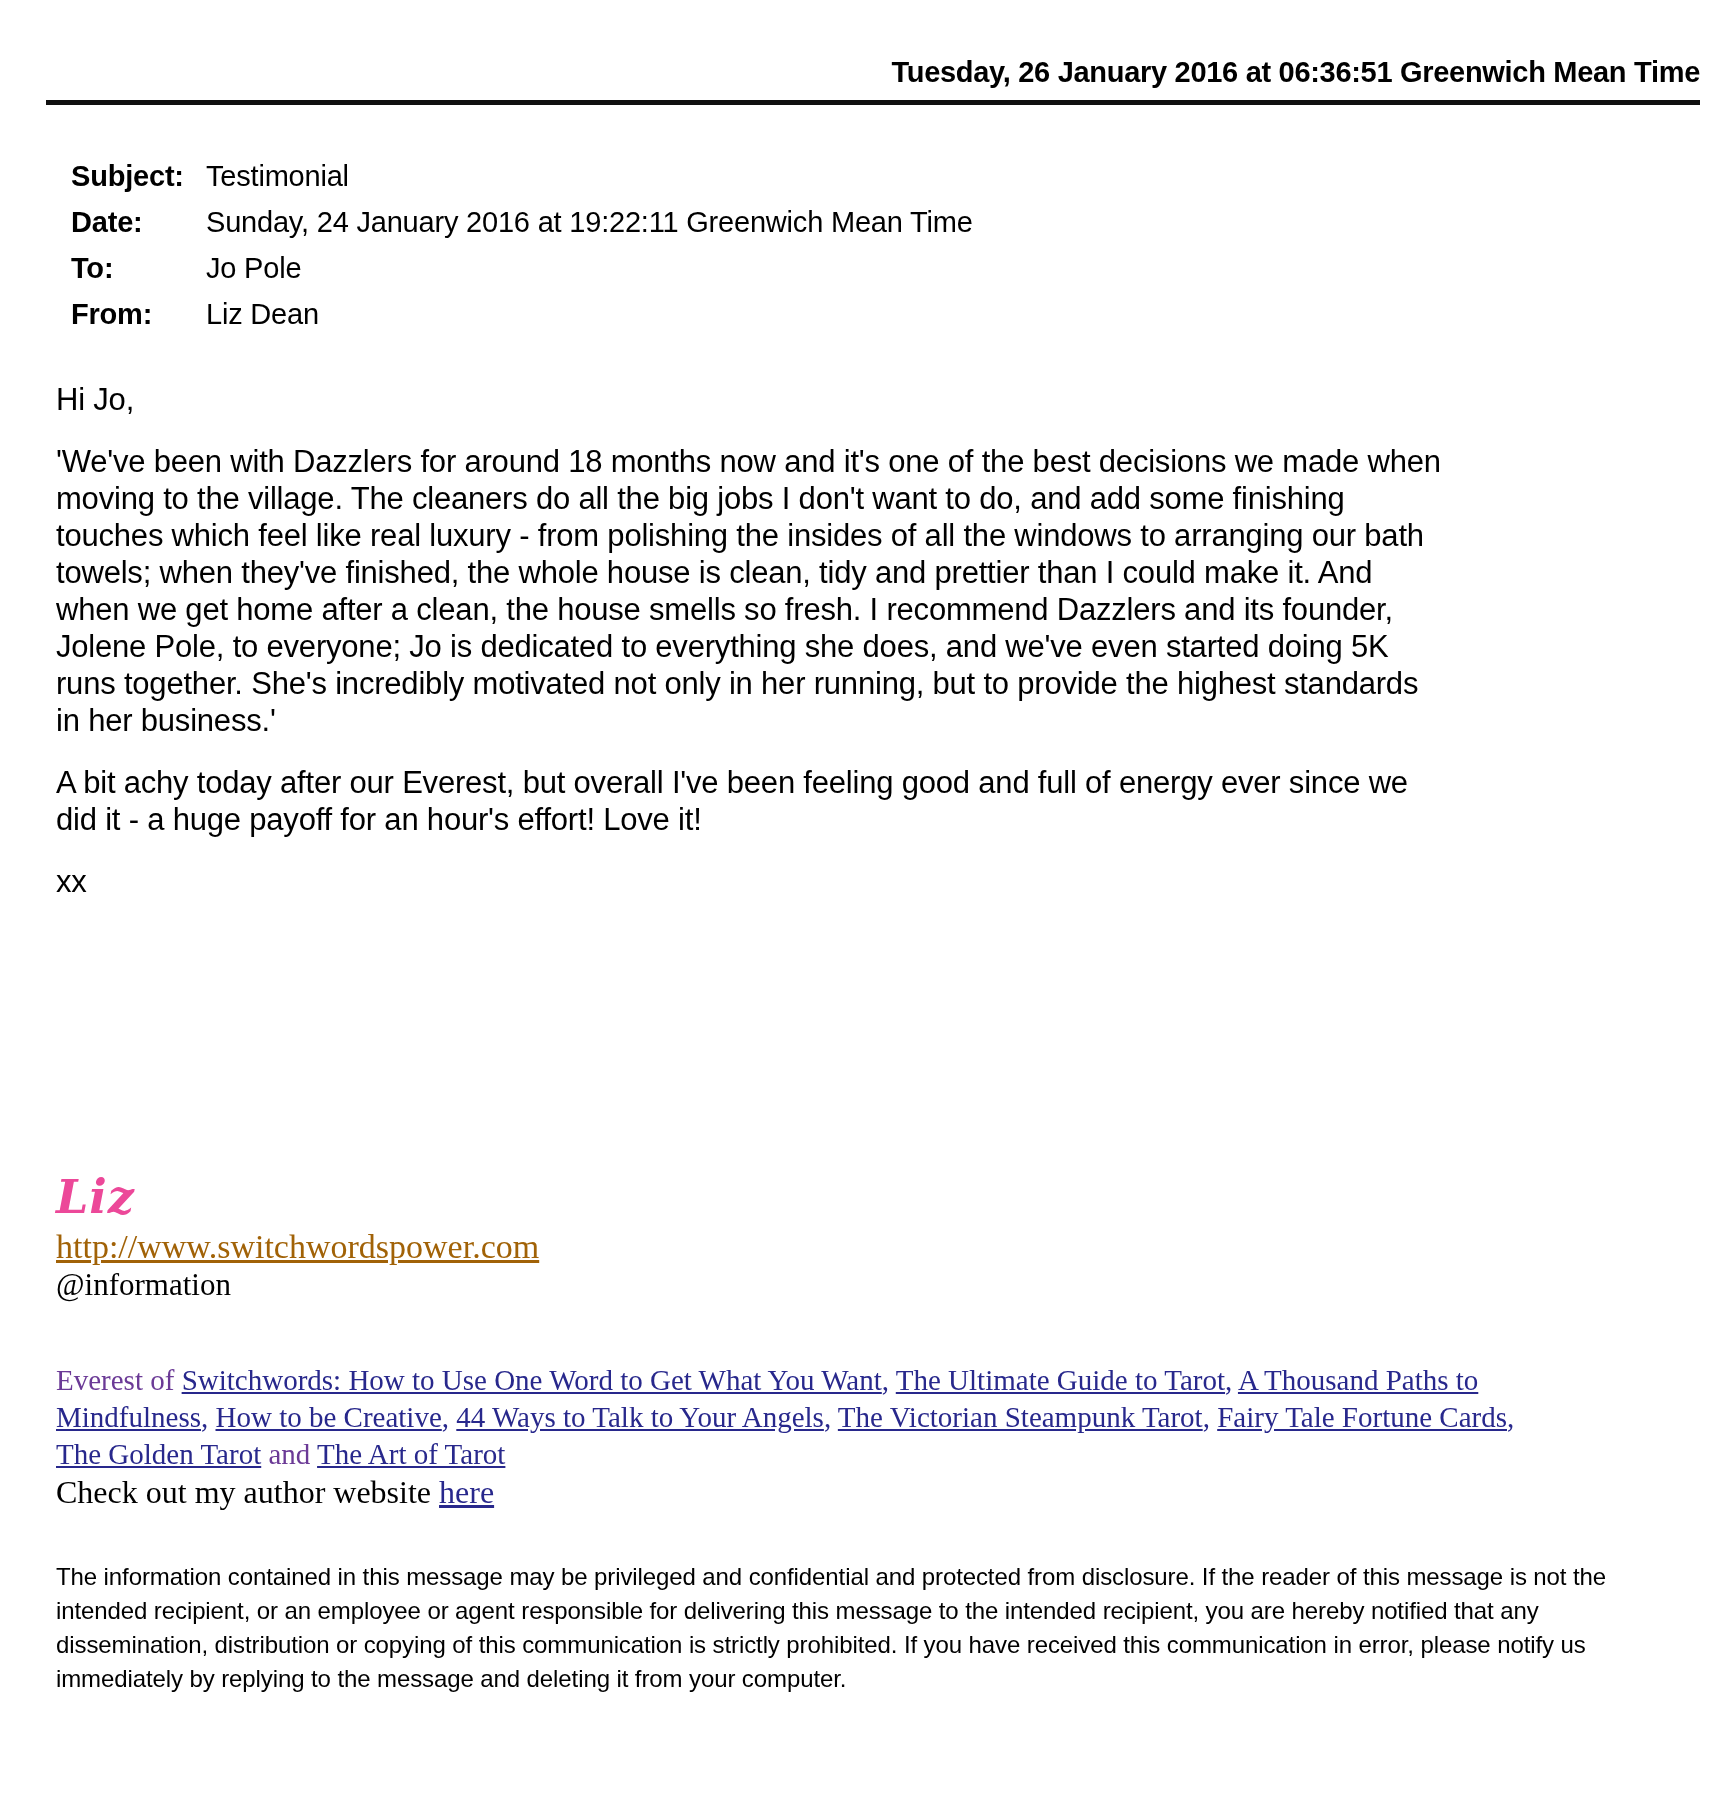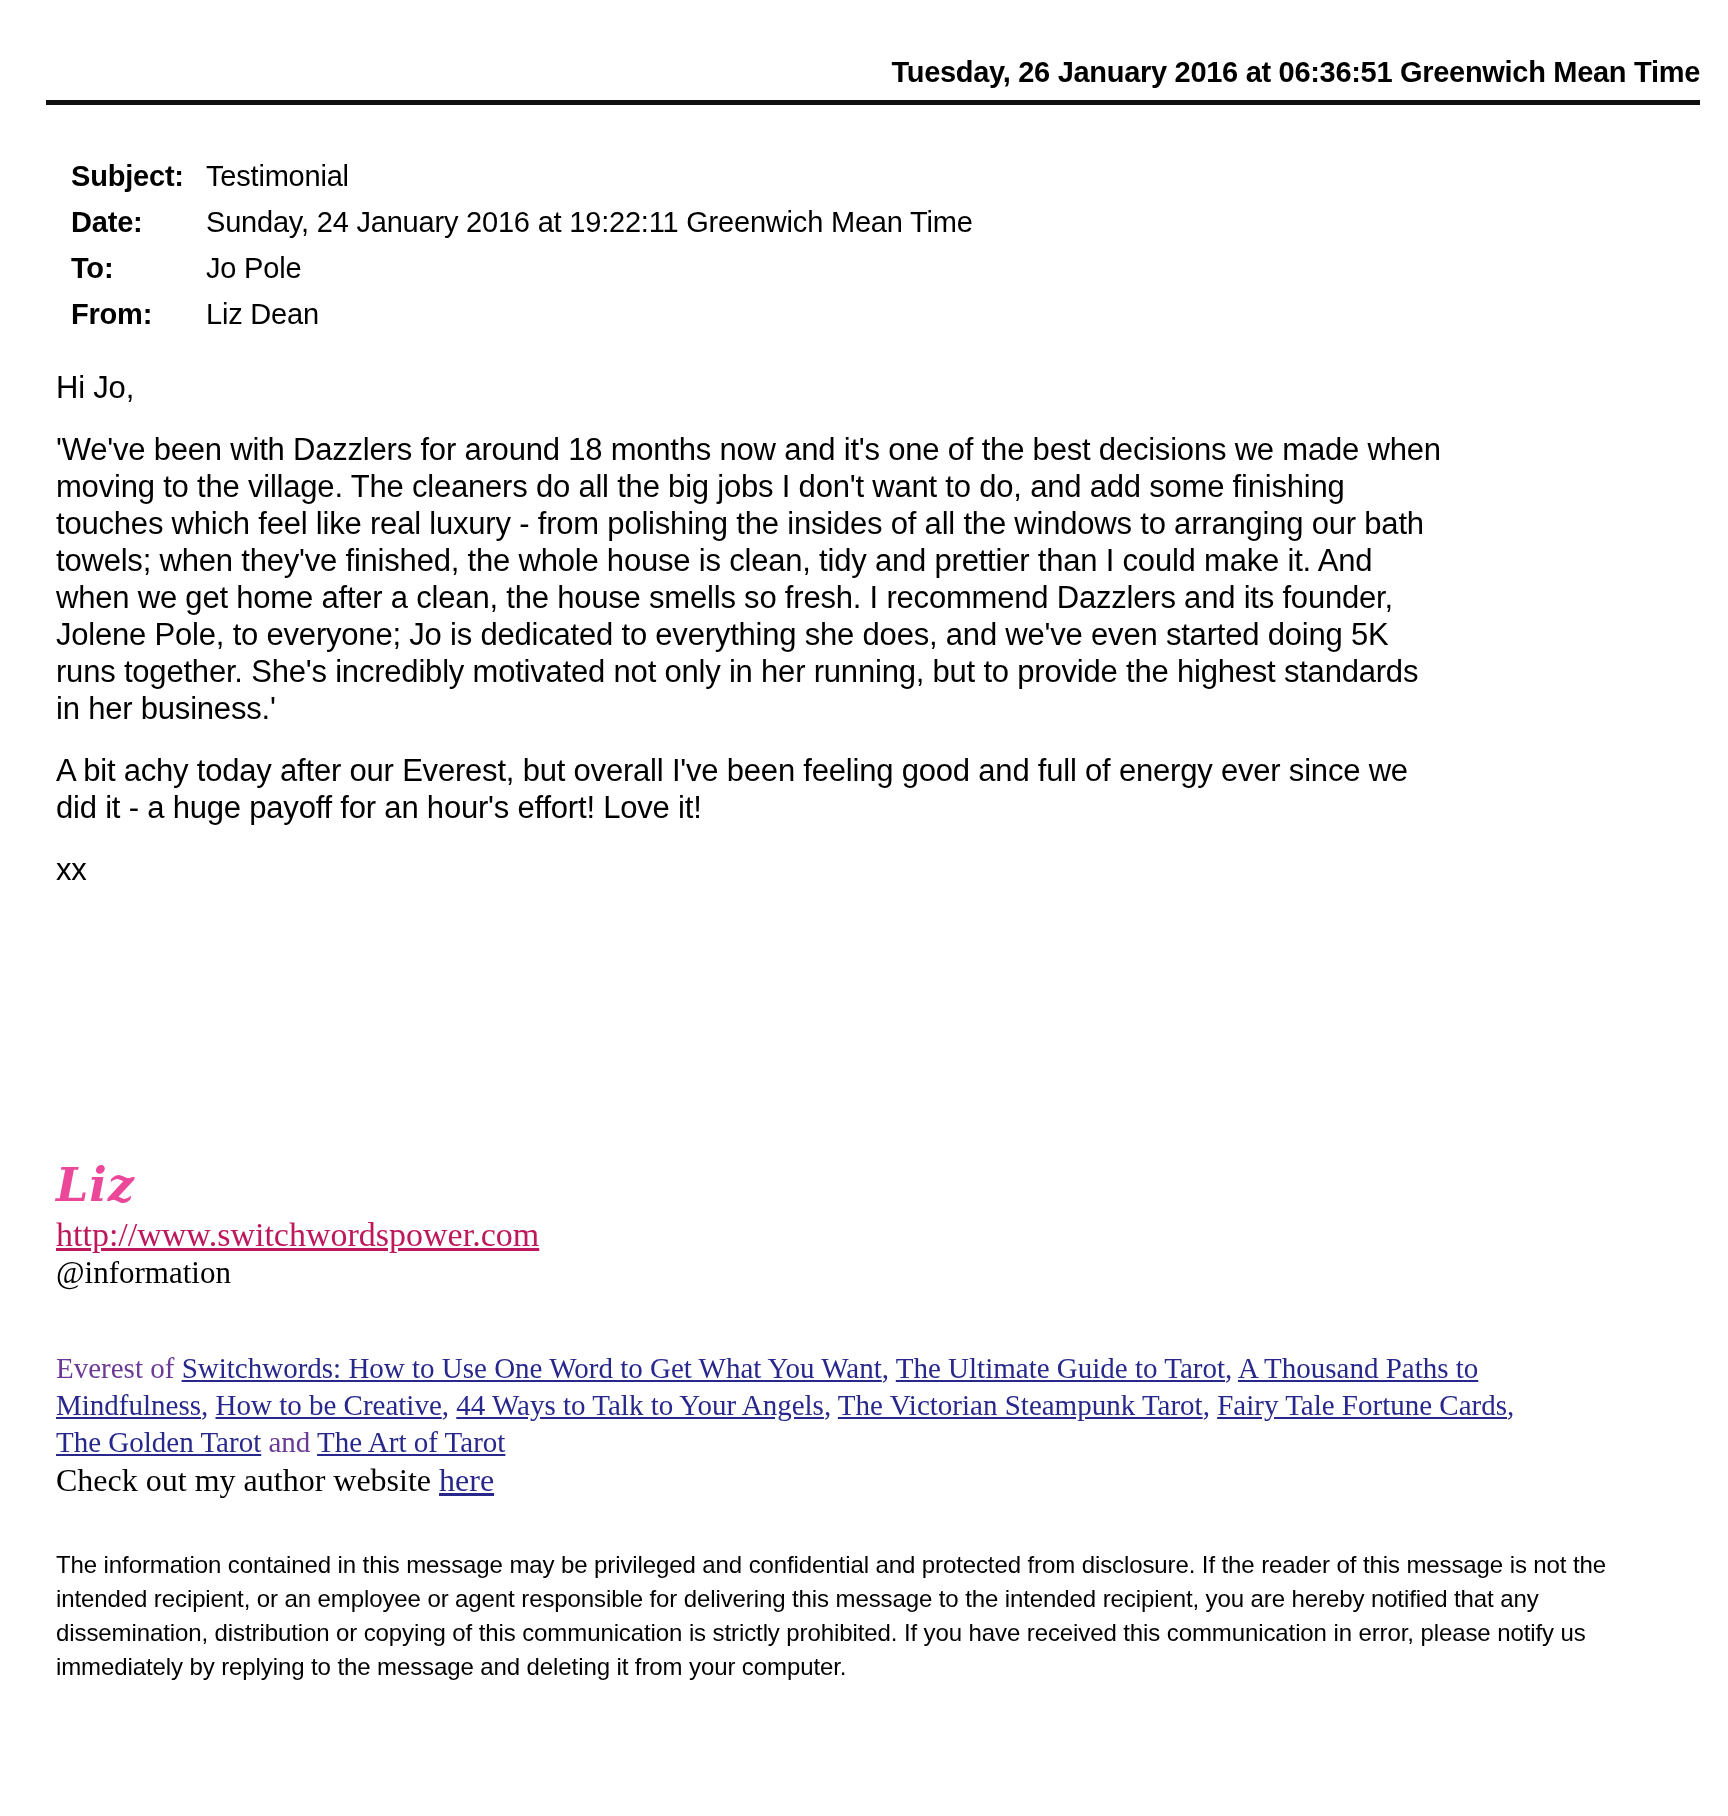--- a/index.html
+++ b/index.html
@@ -27,21 +27,21 @@
     margin: 11px 0 0 0;
   }
 
   
   .meta { margin: 48px 0 0 25px; font-size: 29px; letter-spacing: -0.2px; }
   .meta-row { display: flex; line-height: 46px; }
   .meta-label { font-weight: bold; min-width: 135px; }
 
   
   .body {
-    margin: 32px 0 0 10px;
+    margin: 44px 0 0 10px;
     font-size: 31px;
     line-height: 37px;
     letter-spacing: -0.2px;
     width: 1390px;
   }
   .body p { margin: 0 0 25px 0; }
   .sign-off { margin-top: 30px; }
 
   
   .signature { margin: 272px 0 0 10px; }
@@ -53,21 +53,21 @@
     line-height: 50px;
     color: #ec4899;
     letter-spacing: 1px;
   }
   .website-link {
     display: inline-block;
     margin-top: 6px;
     font-family: "Liberation Serif", serif;
     font-size: 34px;
     line-height: 38px;
-    color: #be185d;
+    color: #a16207;
     text-decoration: underline;
     cursor: pointer;
   }
   .social-handle {
     font-family: "Liberation Serif", serif;
     font-size: 31px;
     line-height: 38px;
     color: #000000;
   }
 

